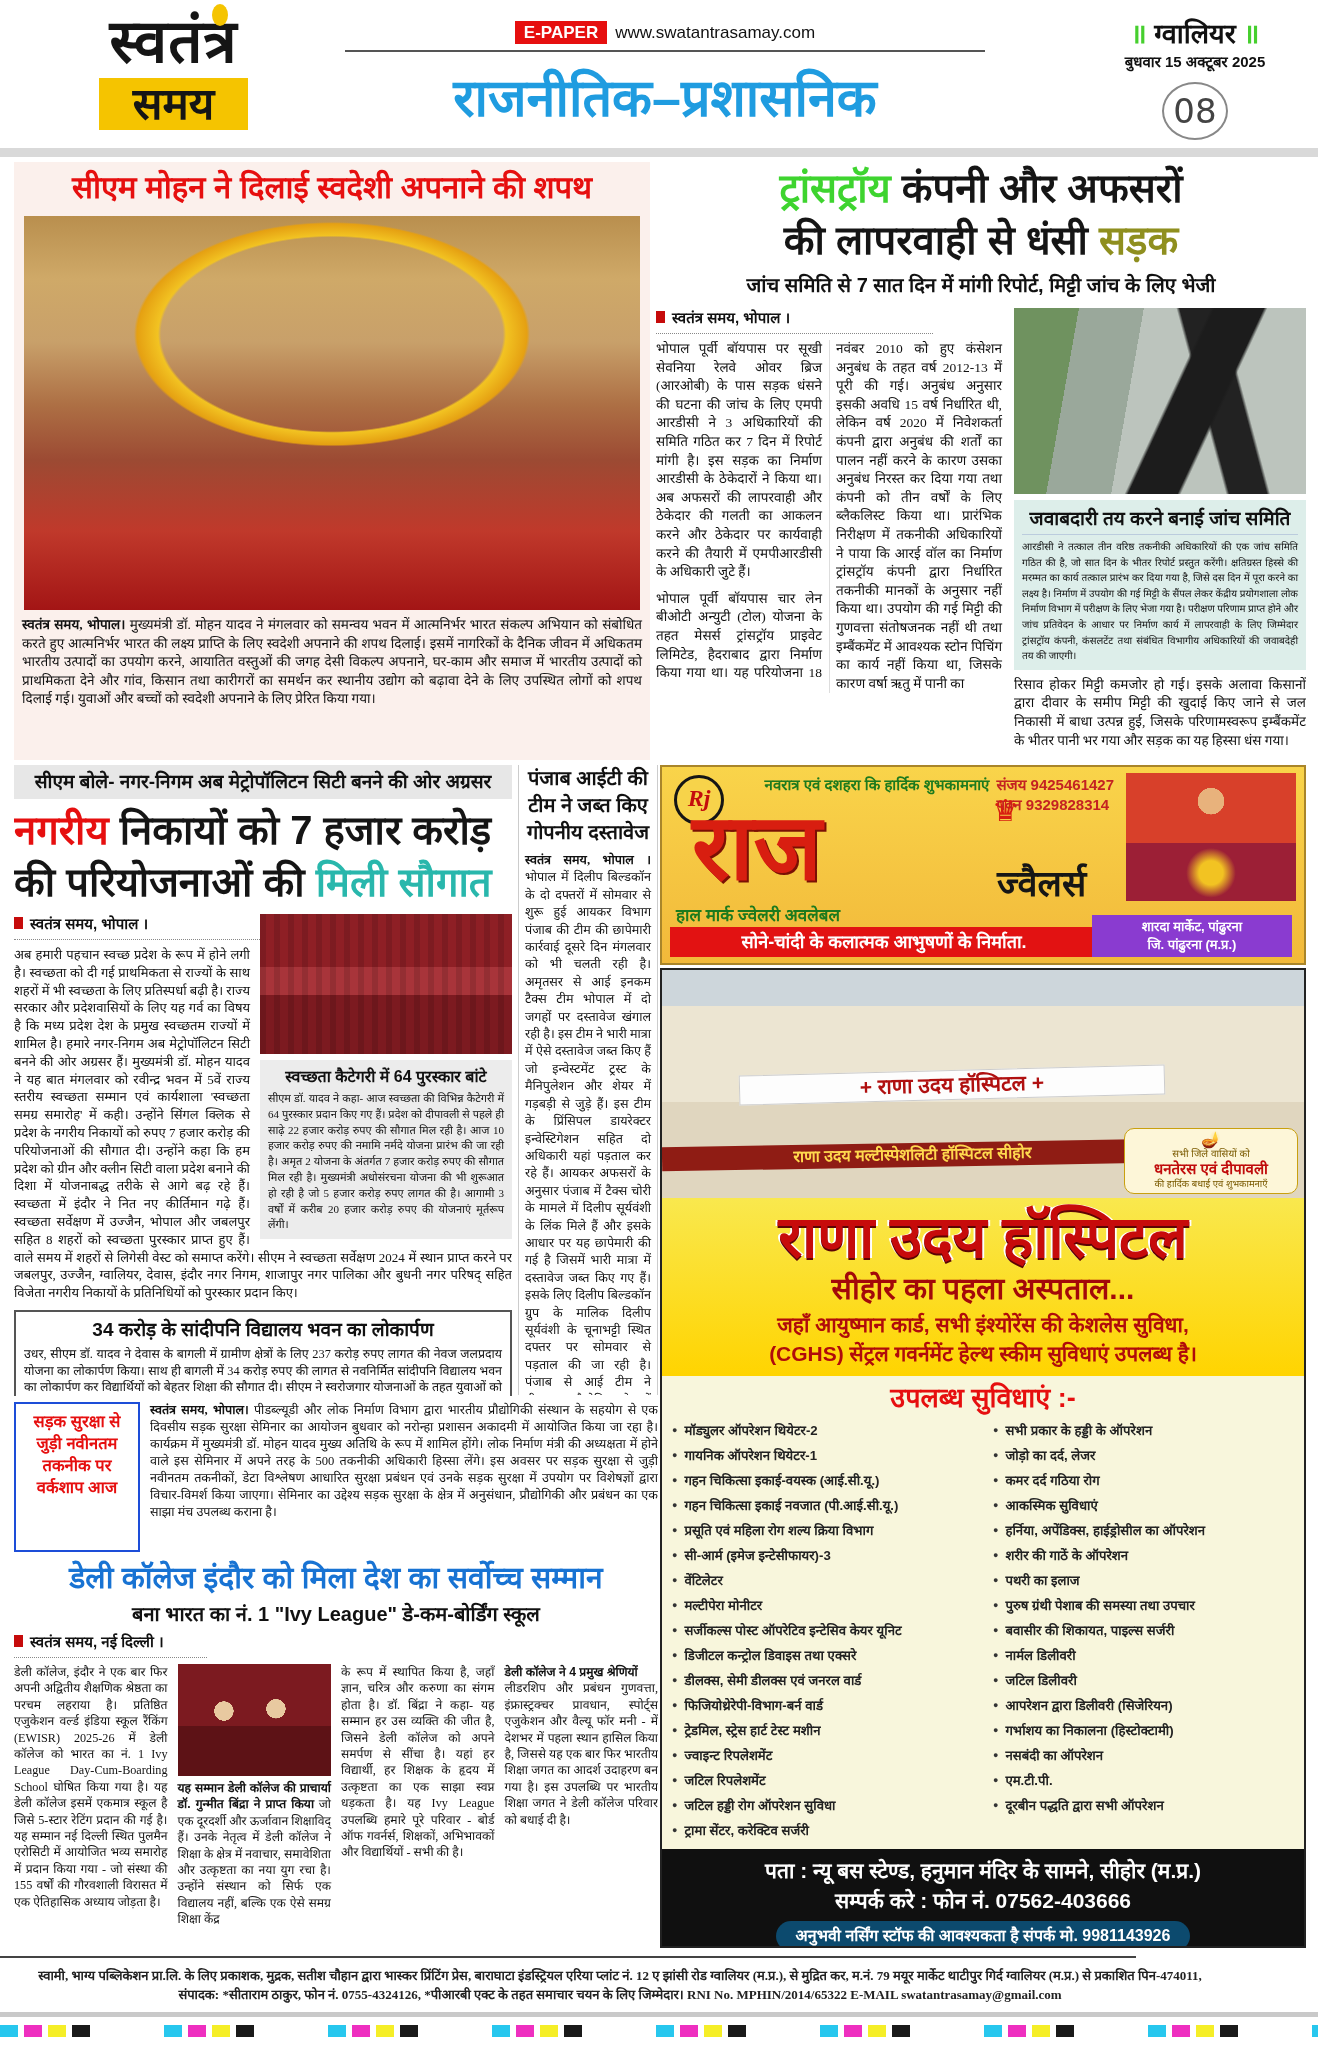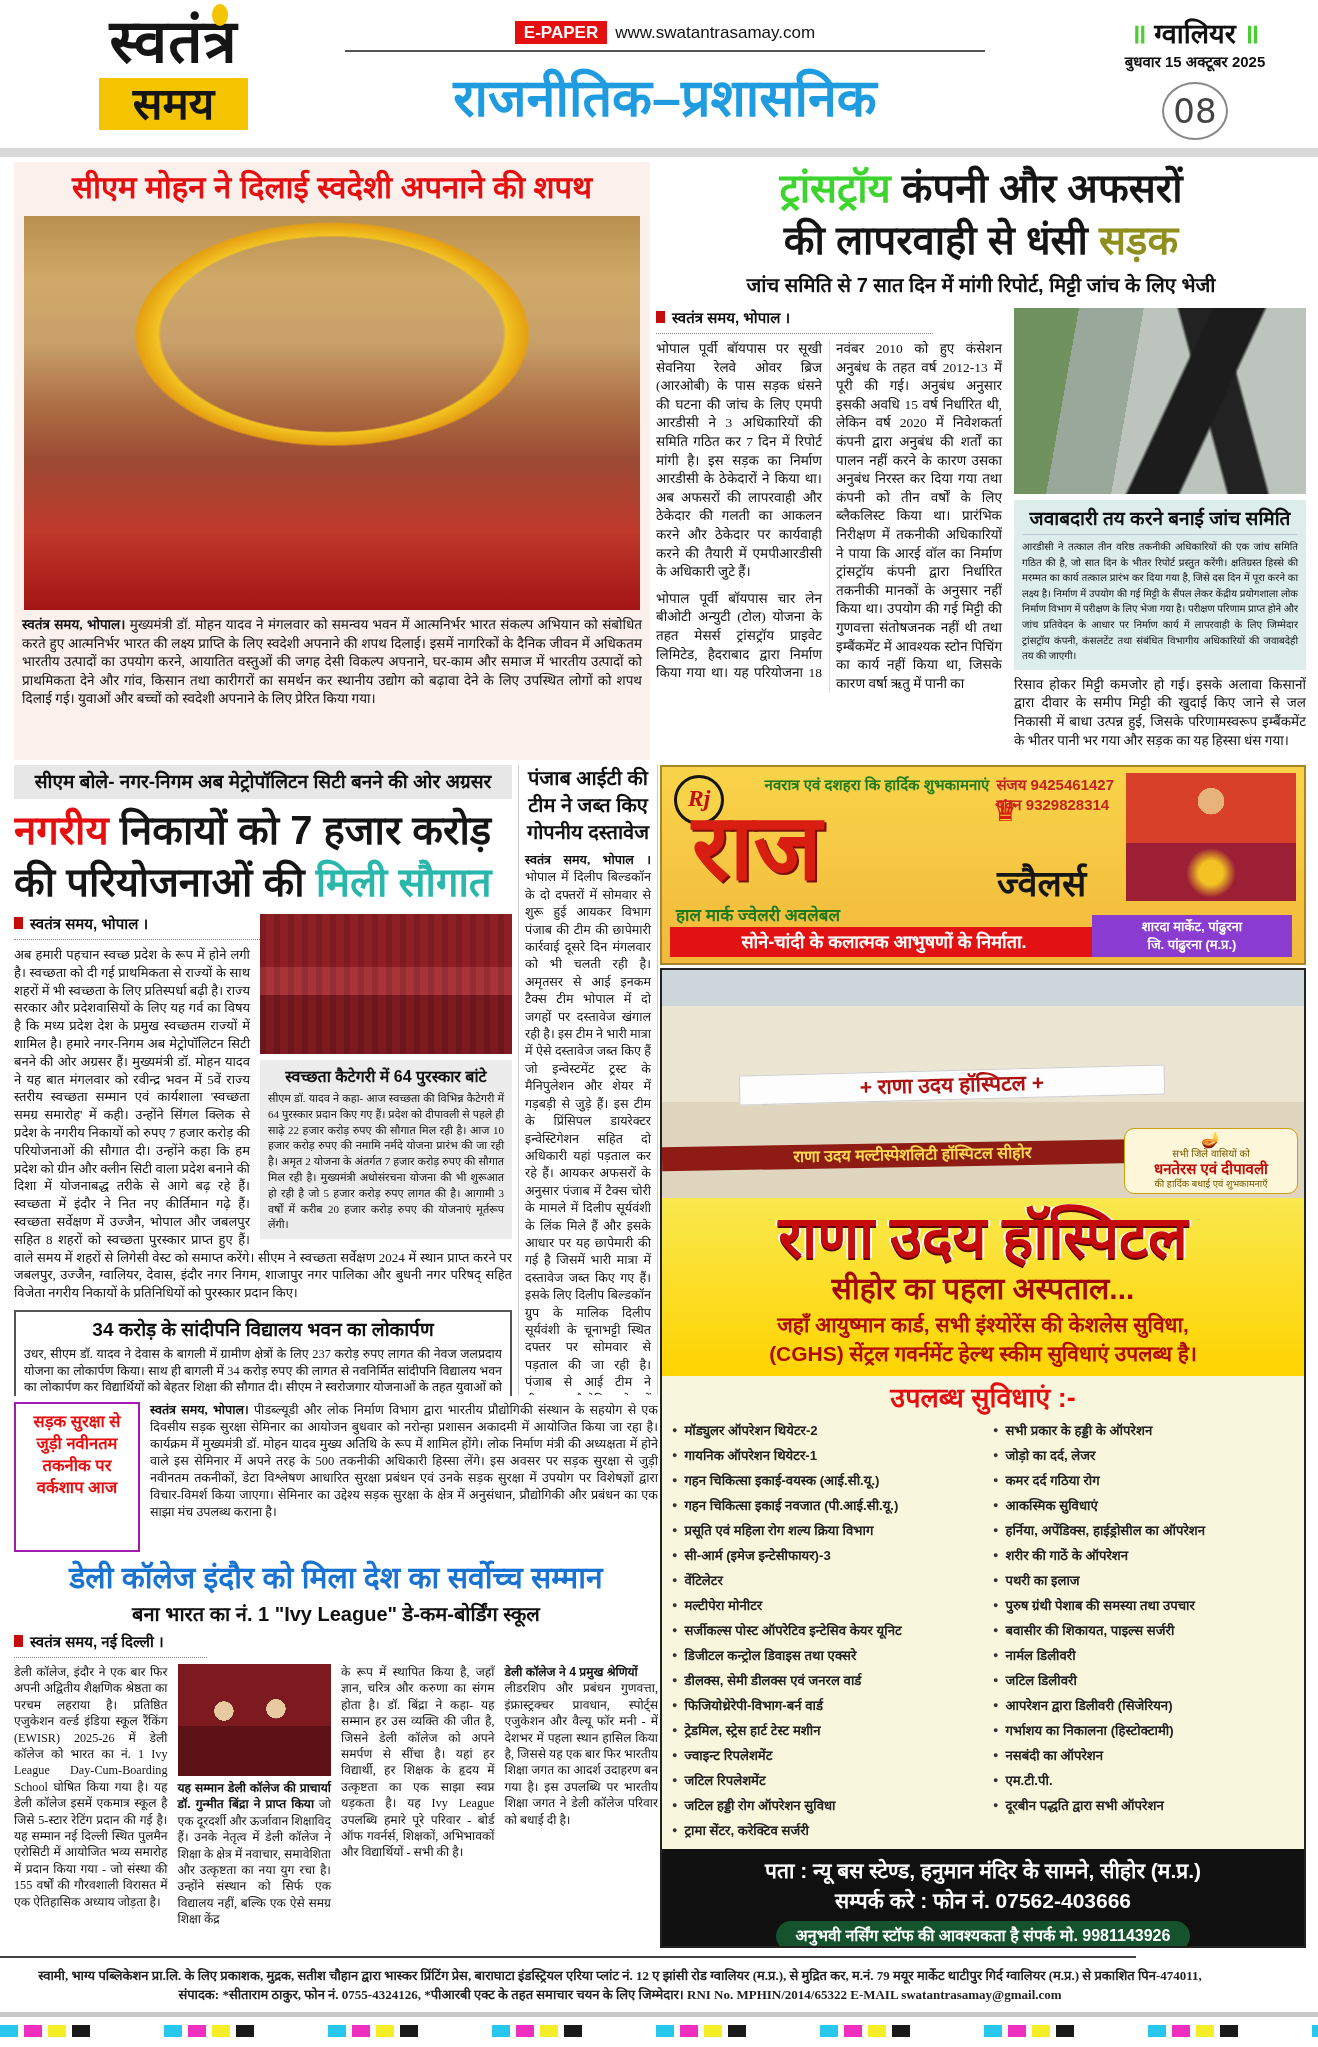--- a/index.html
+++ b/index.html
@@ -75,21 +75,21 @@
   .box34{clear:both;border:2px solid #555;margin-top:8px;padding:5px 8px;}
   .box34-title{font:bold 19px/26px "Liberation Sans",sans-serif;text-align:center;margin-bottom:3px;}
   .box34-text{font-size:12.4px;line-height:16.6px;text-align:justify;}
   
   .art-punjab{left:518px;top:765px;width:140px;height:630px;overflow:hidden;
               border-left:1px solid #ccc;border-right:1px solid #ccc;padding:0 6px;box-sizing:border-box;}
   .p-hl{font:bold 20px/27px "Liberation Sans",sans-serif;text-align:center;margin-bottom:6px;}
   .p-body{font-size:12.6px;line-height:17.4px;text-align:justify;}
   
   .workshop{left:14px;top:1402px;width:644px;height:150px;display:flex;gap:10px;overflow:hidden;}
-  .w-box{width:126px;border:2px solid #a21caf;padding:6px;box-sizing:border-box;
+  .w-box{width:126px;border:2px solid #1d4ed8;padding:6px;box-sizing:border-box;
          font:bold 16.5px/22px "Liberation Sans",sans-serif;color:#e60f0f;text-align:center;}
   .w-text{flex:1;font-size:12.6px;line-height:17px;text-align:justify;}
   
   .art-daly{left:14px;top:1558px;width:644px;height:392px;overflow:hidden;}
   .d-hl{font:bold 30px/40px "Liberation Sans",sans-serif;color:#1873d3;text-align:center;}
   .d-sub{font:bold 20px/28px "Liberation Sans",sans-serif;text-align:center;margin:2px 0 4px;}
   .d-cols{display:flex;gap:10px;margin-top:4px;}
   .d-col{flex:1;font-size:12.2px;line-height:16.4px;text-align:justify;}
   .d-photo{width:100%;height:112px;margin-bottom:4px;
       background:
@@ -142,21 +142,21 @@
   .h-strip{font:bold 21px/29px "Liberation Sans",sans-serif;color:#b00b0b;margin-top:2px;}
   .h-fac{background:#f8f6dc;padding:4px 10px 6px;}
   .h-fac-title{font:bold 27px/36px "Liberation Sans",sans-serif;color:#e60f0f;text-align:center;}
   .fac-row{display:flex;gap:20px;}
   .fac-list{list-style:none;margin:2px 0 0;padding:0;flex:1;}
   .fac-list li{font:bold 13.2px/25px "Liberation Sans",sans-serif;color:#222;}
   .fac-list li::before{content:"●";font-size:9px;color:#333;margin-right:7px;vertical-align:2px;}
   .h-black{background:#101010;color:#fff;text-align:center;padding:7px 4px 9px;}
   .h-addr{font:bold 21px/30px "Liberation Sans",sans-serif;}
   .h-contact{font:bold 21px/30px "Liberation Sans",sans-serif;}
-  .h-pill{display:inline-block;margin-top:5px;background:#14532d;color:#fff;border-radius:18px;
+  .h-pill{display:inline-block;margin-top:5px;background:#0c4a6e;color:#fff;border-radius:18px;
           font:bold 16px/22px "Liberation Sans",sans-serif;padding:4px 20px;}
   
   .imprint{left:0;top:1956px;width:1136px;border-top:2px solid #444;padding-top:8px;text-align:center;
            font:bold 13px/19px "Liberation Serif",serif;color:#222;}
   .imprint div{width:1240px;margin:0 auto;}
   .cmyk{left:0;top:2012px;width:1318px;height:26px;border-top:5px solid #c9c9c9;}
   .cmyk-marks{margin-top:8px;height:12px;
       background:repeating-linear-gradient(90deg,
         #27c7ee 0 18px,#fff 18px 24px,#ee2fc0 24px 42px,#fff 42px 48px,
         #f5ee27 48px 66px,#fff 66px 72px,#1a1a1a 72px 90px,#fff 90px 164px);}

